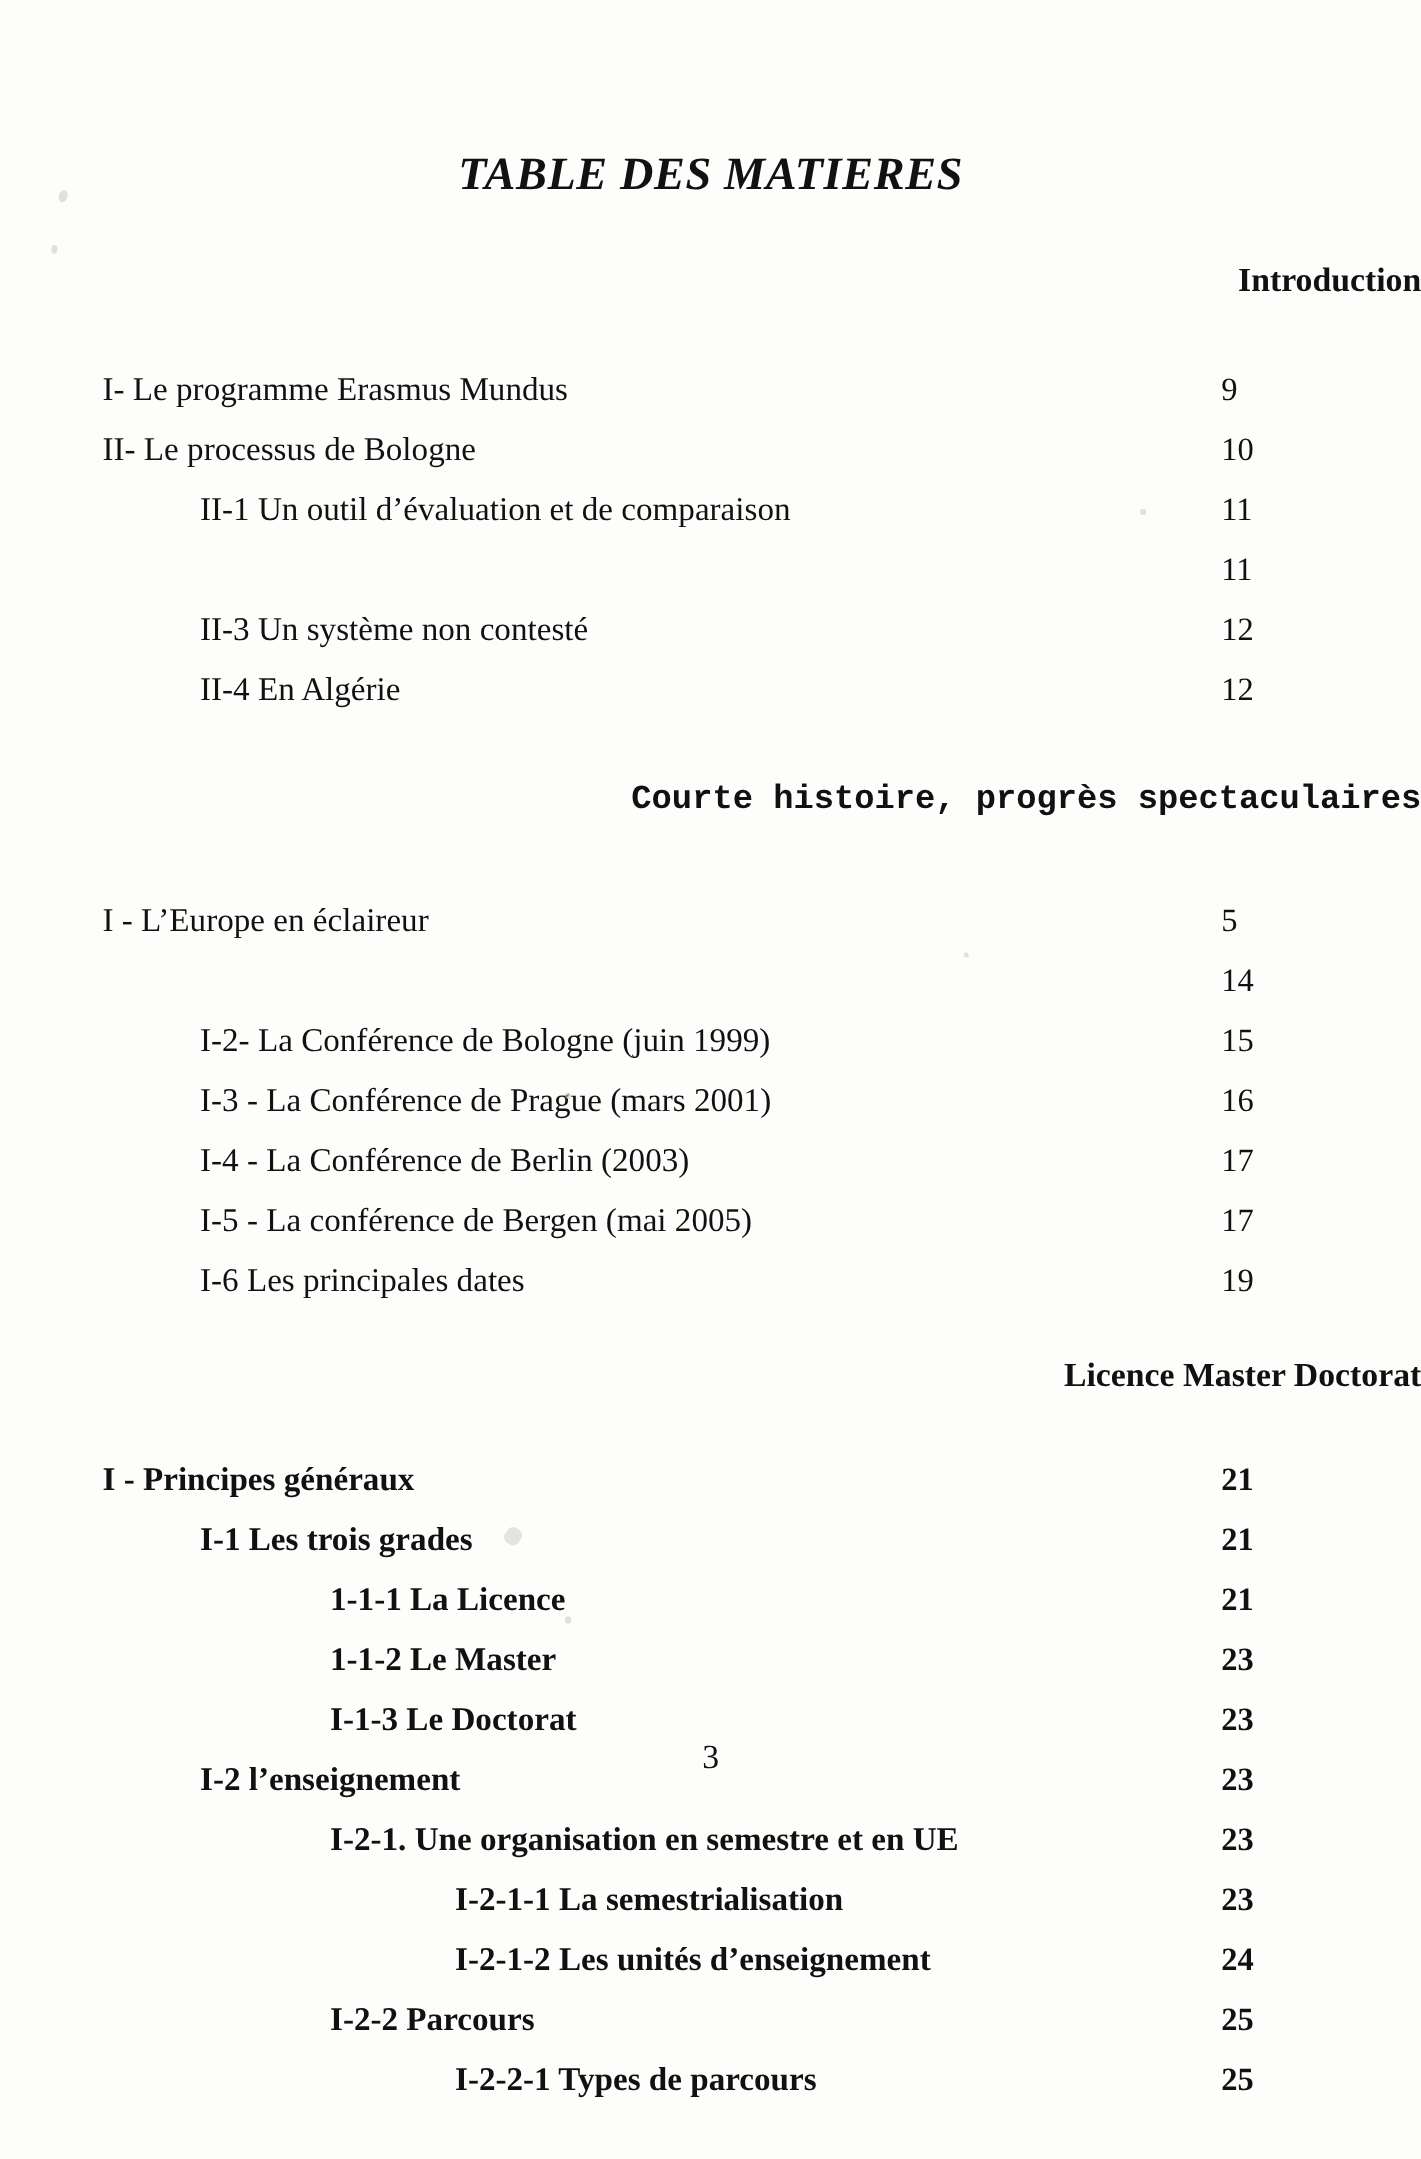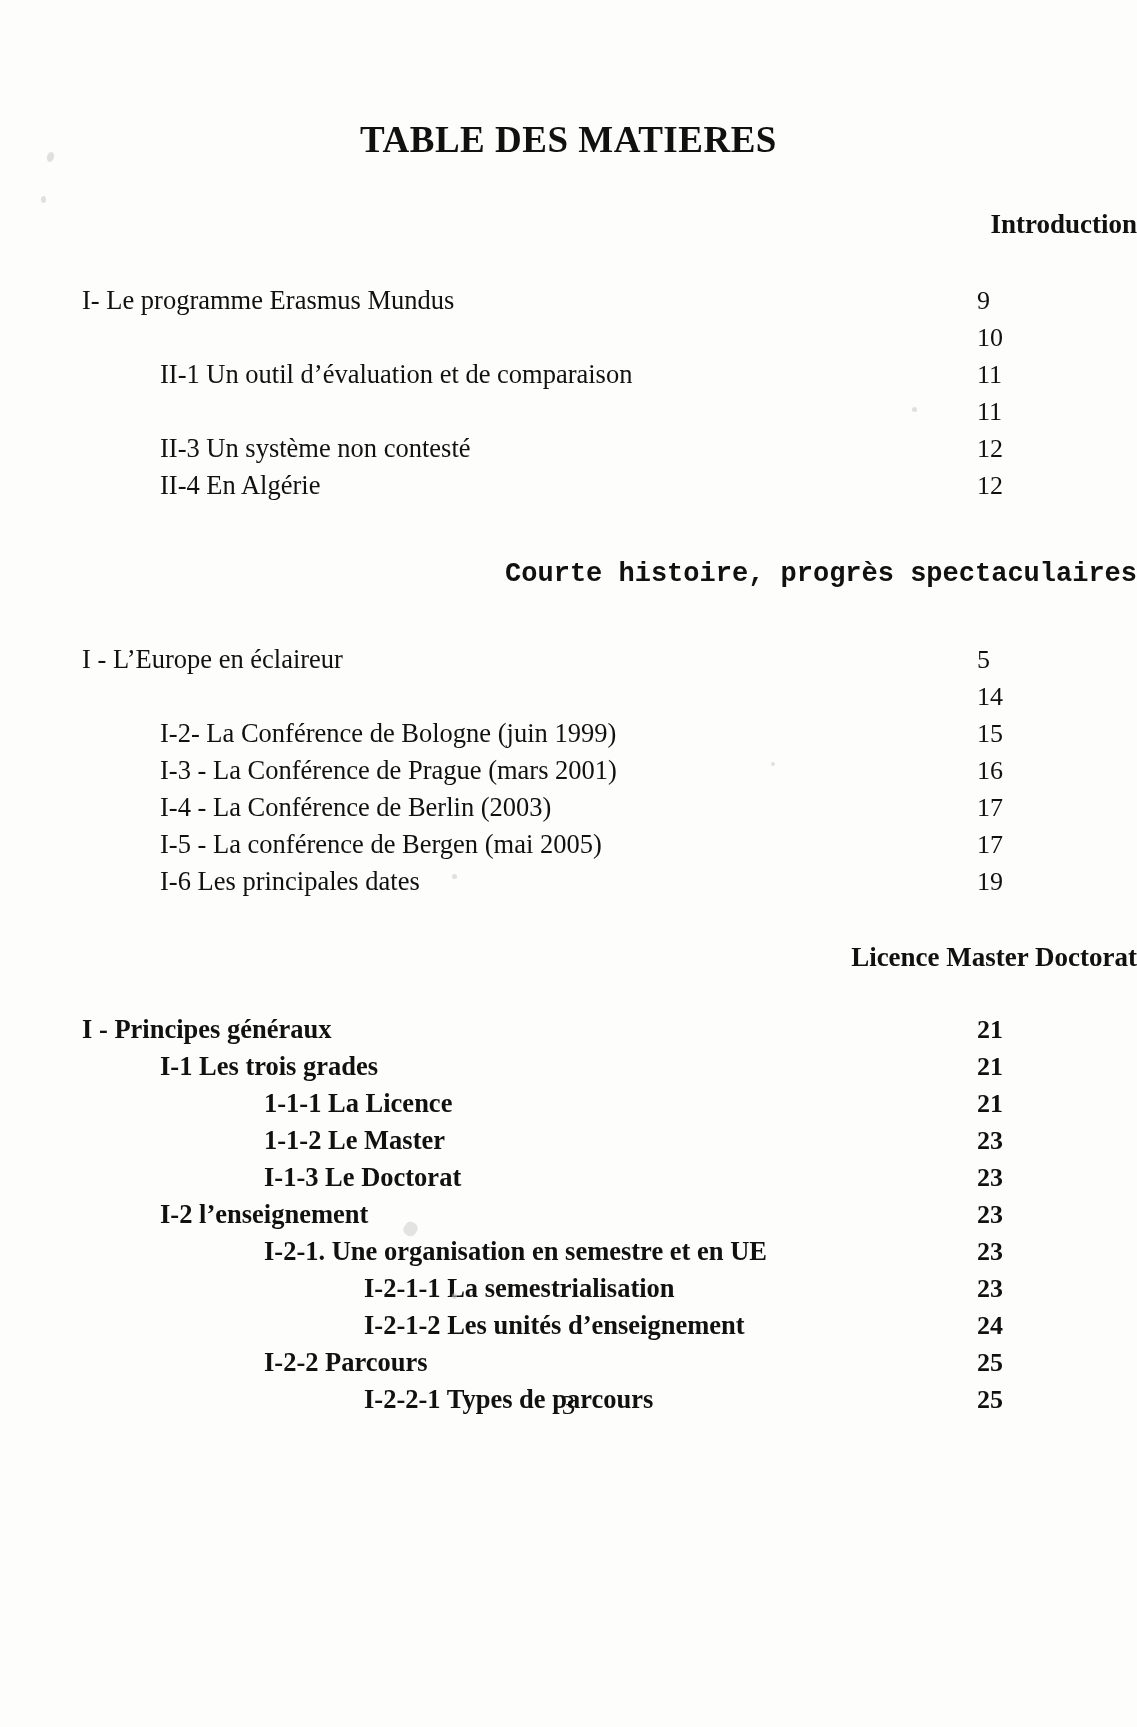--- a/index.html
+++ b/index.html
@@ -33,20 +33,21 @@
   }
 
   .doc-title {
     text-align: center;
     font-weight: bold;
     font-size: 37px;
     letter-spacing: 0.5px;
     margin: 0;
     padding-top: 118px;
     font-family: "Liberation Serif", "DejaVu Serif", serif;
+    font-style: italic;
   }
 
   .section-heading {
     text-align: right;
     font-weight: bold;
     font-size: 27px;
     margin: 0;
   }
 
   .heading-introduction { padding-top: 48px; }
@@ -63,20 +64,21 @@
   .block-2 { padding-top: 52px; }
   .block-3 { padding-top: 38px; font-weight: bold; }
 
   .toc-row {
     display: flex;
     align-items: baseline;
     font-size: 26.5px;
     line-height: 37px;
     padding-left: 82px;
     padding-right: 108px;
+    margin-top: 11px;
   }
 
   .toc-label {
     flex: 0 1 auto;
     white-space: nowrap;
   }
 
   .toc-spacer {
     flex: 1 1 auto;
   }
@@ -135,20 +137,21 @@
     <h1 class="doc-title">TABLE DES MATIERES</h1>
 
     <h2 class="section-heading heading-introduction">Introduction</h2>
     <ul class="toc-block block-1">
       <li class="toc-row lvl-0">
         <span class="toc-label">I- Le programme Erasmus Mundus</span>
         <span class="toc-spacer"></span>
         <span class="toc-page">9</span>
       </li>
       <li class="toc-row lvl-0">
+        <span class="toc-label">II- Le processus de Bologne</span>
         <span class="toc-spacer"></span>
         <span class="toc-page">10</span>
       </li>
       <li class="toc-row lvl-1">
         <span class="toc-label">II-1 Un outil d’évaluation et de comparaison</span>
         <span class="toc-spacer"></span>
         <span class="toc-page">11</span>
       </li>
       <li class="toc-row lvl-1">
         <span class="toc-spacer"></span>

